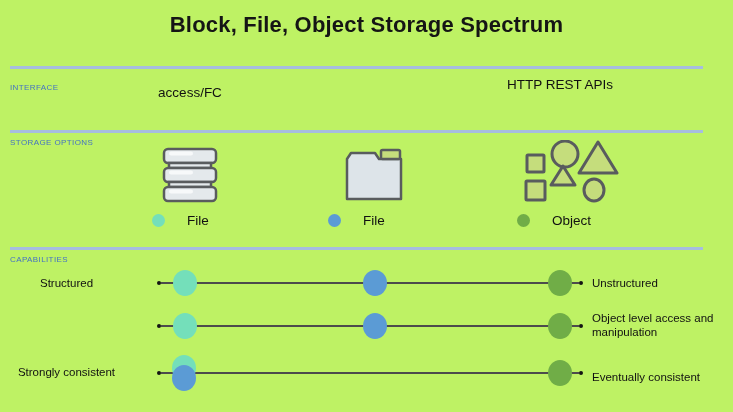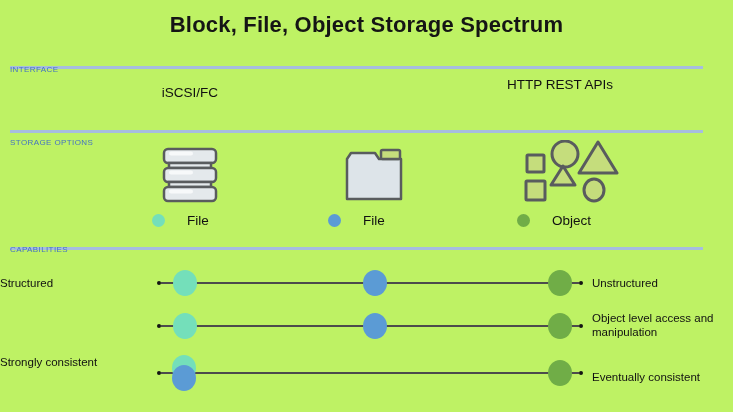--- a/index.html
+++ b/index.html
@@ -18,47 +18,47 @@
     font-size:22px;font-weight:600;letter-spacing:.2px;color:#151515;
   }
   .rule{position:absolute;left:10px;width:693px;height:3px;background:var(--rule);}
   #rule-interface{top:66px}
   #rule-storage{top:130px}
   #rule-capabilities{top:247px}
   .section-label{
     position:absolute;left:10px;font-size:8px;color:var(--section-label);
     letter-spacing:.4px;font-weight:400;
   }
-  #label-interface{top:65px}
+  #label-interface{top:83px}
   #label-storage{top:138px}
-  #label-capabilities{top:245px}
+  #label-capabilities{top:255px}
 
   .iface-col{position:absolute;top:84px;text-align:center;font-size:13.5px;line-height:17px;}
   #iface-col-0{left:130px;width:120px;}
   #iface-col-1{left:313px;width:120px;}
   #iface-col-2{left:480px;width:160px;top:76px;}
 
   .store-icon{position:absolute;}
   #icon-block{left:161px;top:147px;}
   #icon-file{left:344px;top:147px;}
   #icon-object{left:520px;top:140px;}
 
   .legend-item{position:absolute;display:flex;align-items:center;gap:22px;font-size:13.5px;height:14px;top:213px;}
   #legend-block{left:152px}
   #legend-file{left:328px}
   #legend-object{left:517px}
   .legend-dot{width:13px;height:13px;border-radius:50%;flex:0 0 auto;}
   .dot-block{background:var(--block);}
   .dot-file{background:var(--file);}
   .dot-object{background:var(--object);}
 
-  .cap-left{position:absolute;left:0;width:133px;text-align:left;font-size:11.5px;line-height:13.5px;}
+  .cap-left{position:absolute;left:0;width:133px;text-align:center;font-size:11.5px;line-height:13.5px;}
   #cap-left-0{top:277px}
   #cap-left-1{top:312px}
-  #cap-left-2{top:356px}
+  #cap-left-2{top:366px}
   .cap-right{position:absolute;left:592px;width:145px;text-align:left;font-size:11.5px;line-height:13.5px;}
   #cap-right-0{top:277px}
   #cap-right-1{top:312px}
   #cap-right-2{top:371px}
 
   .cap-line{position:absolute;left:161px;width:418px;height:2px;background:var(--line);}
   #cap-line-0{top:282px}
   #cap-line-1{top:325px}
   #cap-line-2{top:372px}
   .end-dot{position:absolute;width:4px;height:4px;border-radius:50%;background:#141414;}
@@ -72,21 +72,21 @@
 <body>
 
 <div id="canvas">
 
   <h1 class="title">Block, File, Object Storage Spectrum</h1>
 
   <div class="rule" id="rule-interface"></div>
   <div class="section-label" id="label-interface">INTERFACE</div>
 
   <div class="iface-col" id="iface-col-0">
-    <div>iSCSI/FC</div>
+    <div>access/FC</div>
   </div>
   <div class="iface-col" id="iface-col-2">
     <div>HTTP REST APIs</div>
   </div>
 
   <div class="rule" id="rule-storage"></div>
   <div class="section-label" id="label-storage">STORAGE OPTIONS</div>
 
   <svg class="store-icon" id="icon-block" width="58" height="57" viewBox="0 0 58 57" aria-hidden="true">
     <g style="stroke:var(--shape-stroke);fill:var(--disk-fill)" stroke-width="2.5">

